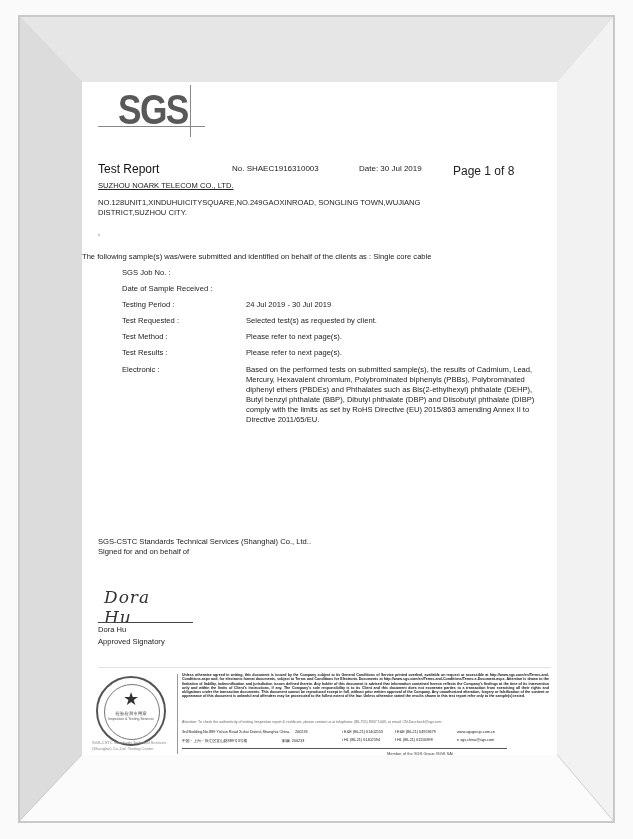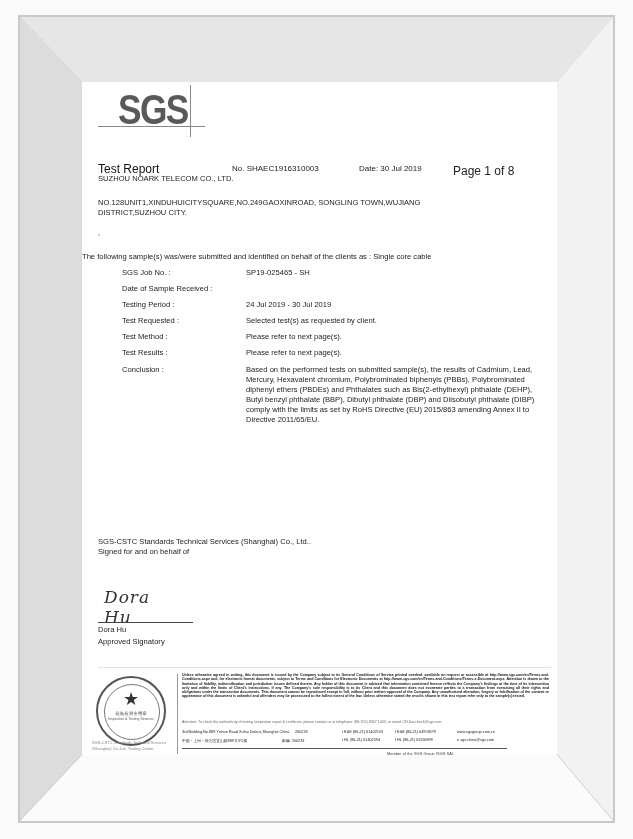--- a/index.html
+++ b/index.html
@@ -14,21 +14,21 @@
   .doc { position:absolute; left:82px; top:82px; width:475px; height:673px; background:#ffffff; color:#222; overflow:hidden; }
   .logo { position:absolute; left:36px; top:6px; font-family:"Liberation Sans", sans-serif; font-weight:bold; font-size:43px; letter-spacing:-2px; color:#595959; transform:scaleX(0.82); transform-origin:left top; line-height:1; }
   .logo-hline { position:absolute; left:16px; top:44px; width:107px; height:1px; background:#888; }
   .logo-vline { position:absolute; left:108px; top:3px; width:1px; height:52px; background:#888; }
   .title-row { position:absolute; left:16px; top:74px; width:440px; height:16px;margin-top:6px; }
   .report-title { position:absolute; left:0; top:0; font-size:12px; font-weight:normal; color:#111; }
   .report-no { position:absolute; left:134px; top:2px; font-size:8px; color:#222; }
   .report-date { position:absolute; left:261px; top:2px; font-size:8px; color:#222; }
   .report-page { position:absolute; left:355px; top:2px; font-size:12px; color:#222; }
   .small { font-size:7.6px; line-height:10px; color:#222; }
-  .company { position:absolute; left:16px; top:92px; }
+  .company { position:absolute; left:16px; top:99px;text-decoration:underline; }
   .address { position:absolute; left:16px; top:116px; width:390px; }
   .dot { position:absolute; left:16px; top:152px; width:2px; height:2px; background:#ccc; }
   .intro { position:absolute; left:0; top:170px; }
   .fields { position:absolute; left:16px; top:186px; width:440px;margin-left:24px; }
   .field-row { position:relative; height:16px; }
   .field-label { position:absolute; left:0; top:0; }
   .field-value { position:absolute; left:124px; top:0; width:300px; }
   .conclusion-row { position:relative; }
   .conclusion-text { position:absolute; left:124px; top:0; width:300px; }
   .signed { position:absolute; left:16px; top:455px; width:300px; }
@@ -80,21 +80,20 @@
 
   <div class="company small">SUZHOU NOARK TELECOM CO., LTD.</div>
   <div class="address small">NO.128UNIT1,XINDUHUICITYSQUARE,NO.249GAOXINROAD, SONGLING TOWN,WUJIANG DISTRICT,SUZHOU CITY.</div>
   <div class="dot"></div>
 
   <div class="intro small">The following sample(s) was/were submitted and identified on behalf of the clients as : Single core cable</div>
 
   <div class="fields small">
     <div class="field-row">
       <span class="field-label">SGS Job No. :</span>
-      <span class="field-value">SP19-025465 - SH</span>
     </div>
     <div class="field-row">
       <span class="field-label">Date of Sample Received :</span>
     </div>
     <div class="field-row">
       <span class="field-label">Testing Period :</span>
       <span class="field-value">24 Jul 2019 - 30 Jul 2019</span>
     </div>
     <div class="field-row">
       <span class="field-label">Test Requested :</span>
@@ -102,21 +101,21 @@
     </div>
     <div class="field-row">
       <span class="field-label">Test Method :</span>
       <span class="field-value">Please refer to next page(s).</span>
     </div>
     <div class="field-row" style="height:17px">
       <span class="field-label">Test Results :</span>
       <span class="field-value">Please refer to next page(s).</span>
     </div>
     <div class="conclusion-row">
-      <span class="field-label">Conclusion :</span>
+      <span class="field-label">Electronic :</span>
       <span class="conclusion-text">Based on the performed tests on submitted sample(s), the results of Cadmium, Lead, Mercury, Hexavalent chromium, Polybrominated biphenyls (PBBs), Polybrominated diphenyl ethers (PBDEs) and Phthalates such as Bis(2-ethylhexyl) phthalate (DEHP), Butyl benzyl phthalate (BBP), Dibutyl phthalate (DBP) and Diisobutyl phthalate (DIBP) comply with the limits as set by RoHS Directive (EU) 2015/863 amending Annex II to Directive 2011/65/EU.</span>
     </div>
   </div>
 
   <div class="signed small">
     <div>SGS-CSTC Standards Technical Services (Shanghai) Co., Ltd..</div>
     <div>Signed for and on behalf of</div>
   </div>
 
   <div class="sig-box">

